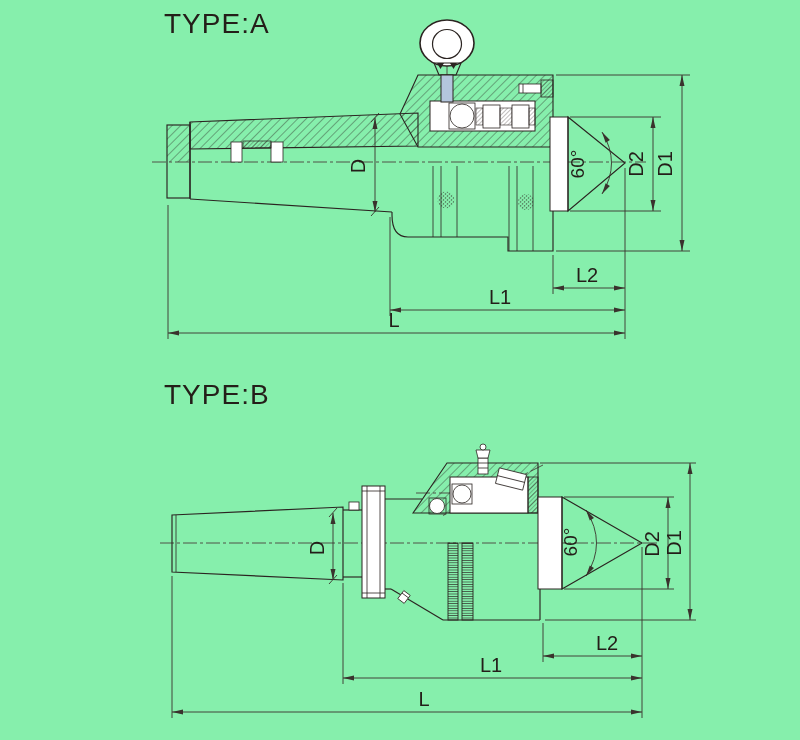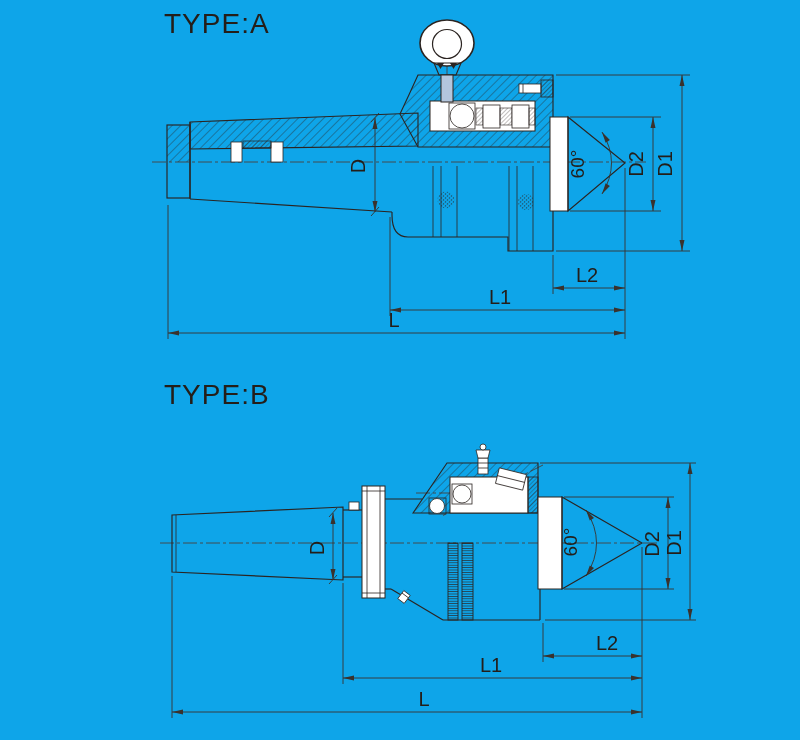--- a/index.html
+++ b/index.html
@@ -1,16 +1,16 @@
 <!DOCTYPE html>
 <html><head>
 <meta charset="utf-8">
 <style>
   html,body{margin:0;padding:0;background:#ffffff;}
-  #stage{position:relative;width:800px;height:740px;background:#0ea5e9;overflow:hidden;
+  #stage{position:relative;width:800px;height:740px;background:#86efac;overflow:hidden;
          font-family:"Liberation Sans", sans-serif;}
   svg{position:absolute;left:0;top:0;}
   .ol{fill:none;stroke:#2b2421;stroke-width:1.15;stroke-linejoin:miter;}
   .thin{fill:none;stroke:#2b2421;stroke-width:0.8;}
   .dim{fill:none;stroke:#3a322d;stroke-width:0.9;}
   .cl{fill:none;stroke:#4a423c;stroke-width:0.9;stroke-dasharray:14 3 3 3;}
   .hatchfill{fill:url(#h);stroke:#2b2421;stroke-width:1.1;}
   .white{fill:#ffffff;stroke:#2b2421;stroke-width:1.0;}
   .whitethin{fill:#ffffff;stroke:#2b2421;stroke-width:0.8;}
   text{fill:#241e19;}

